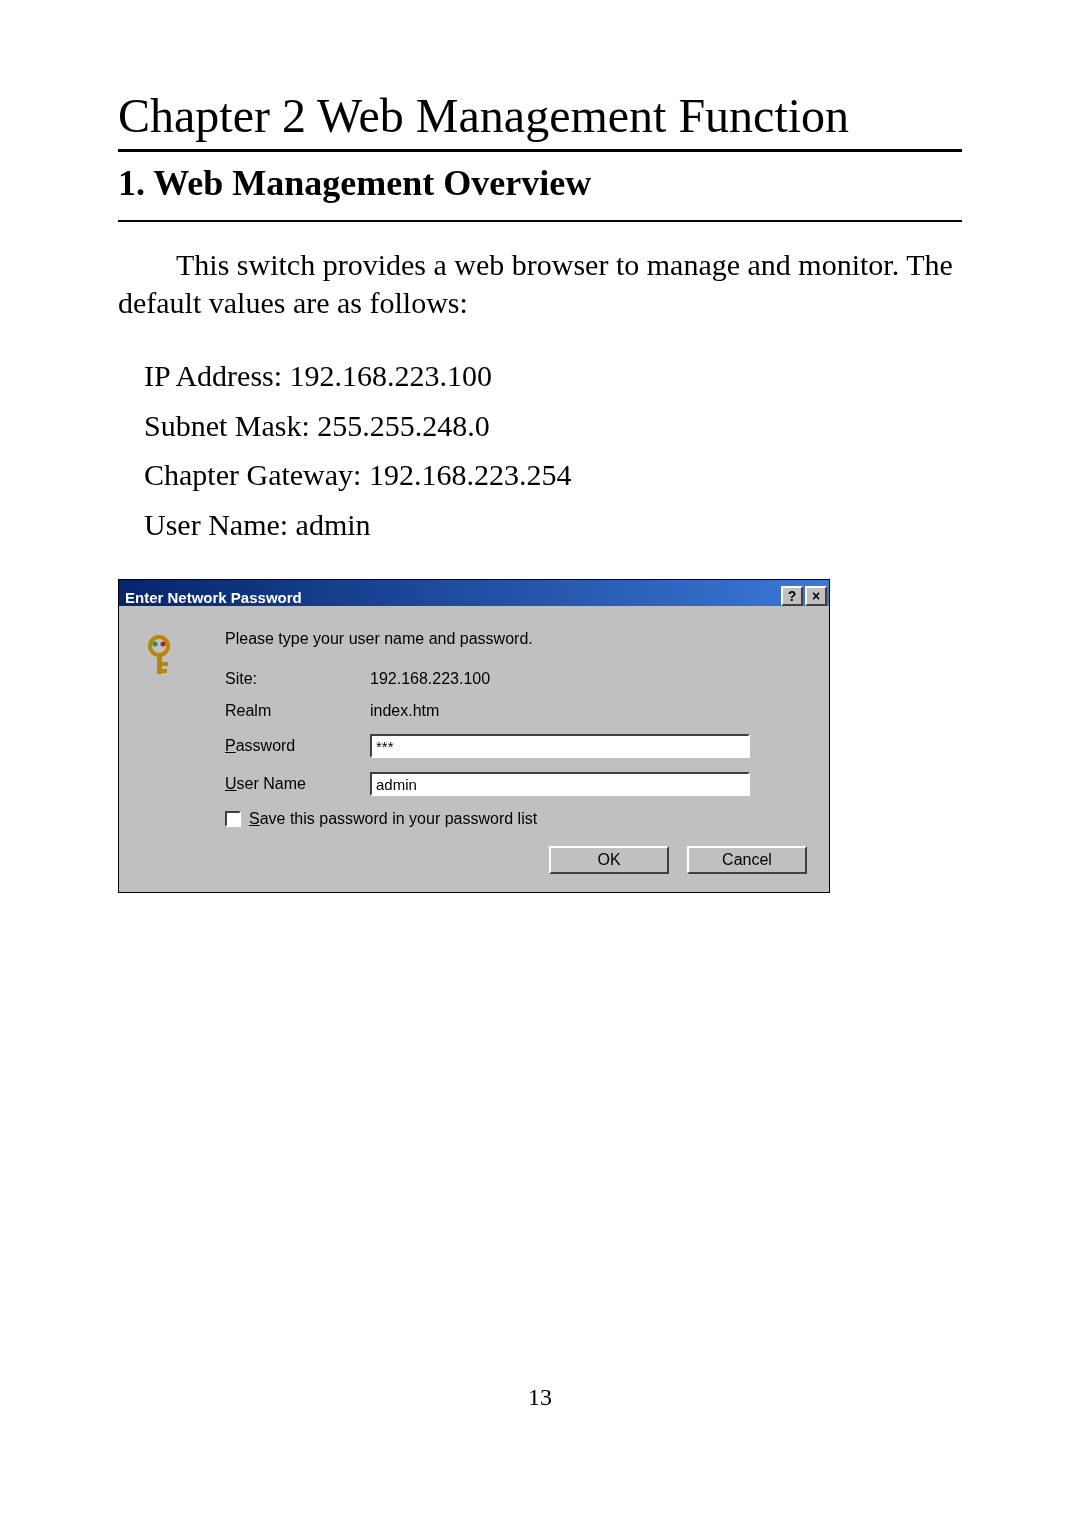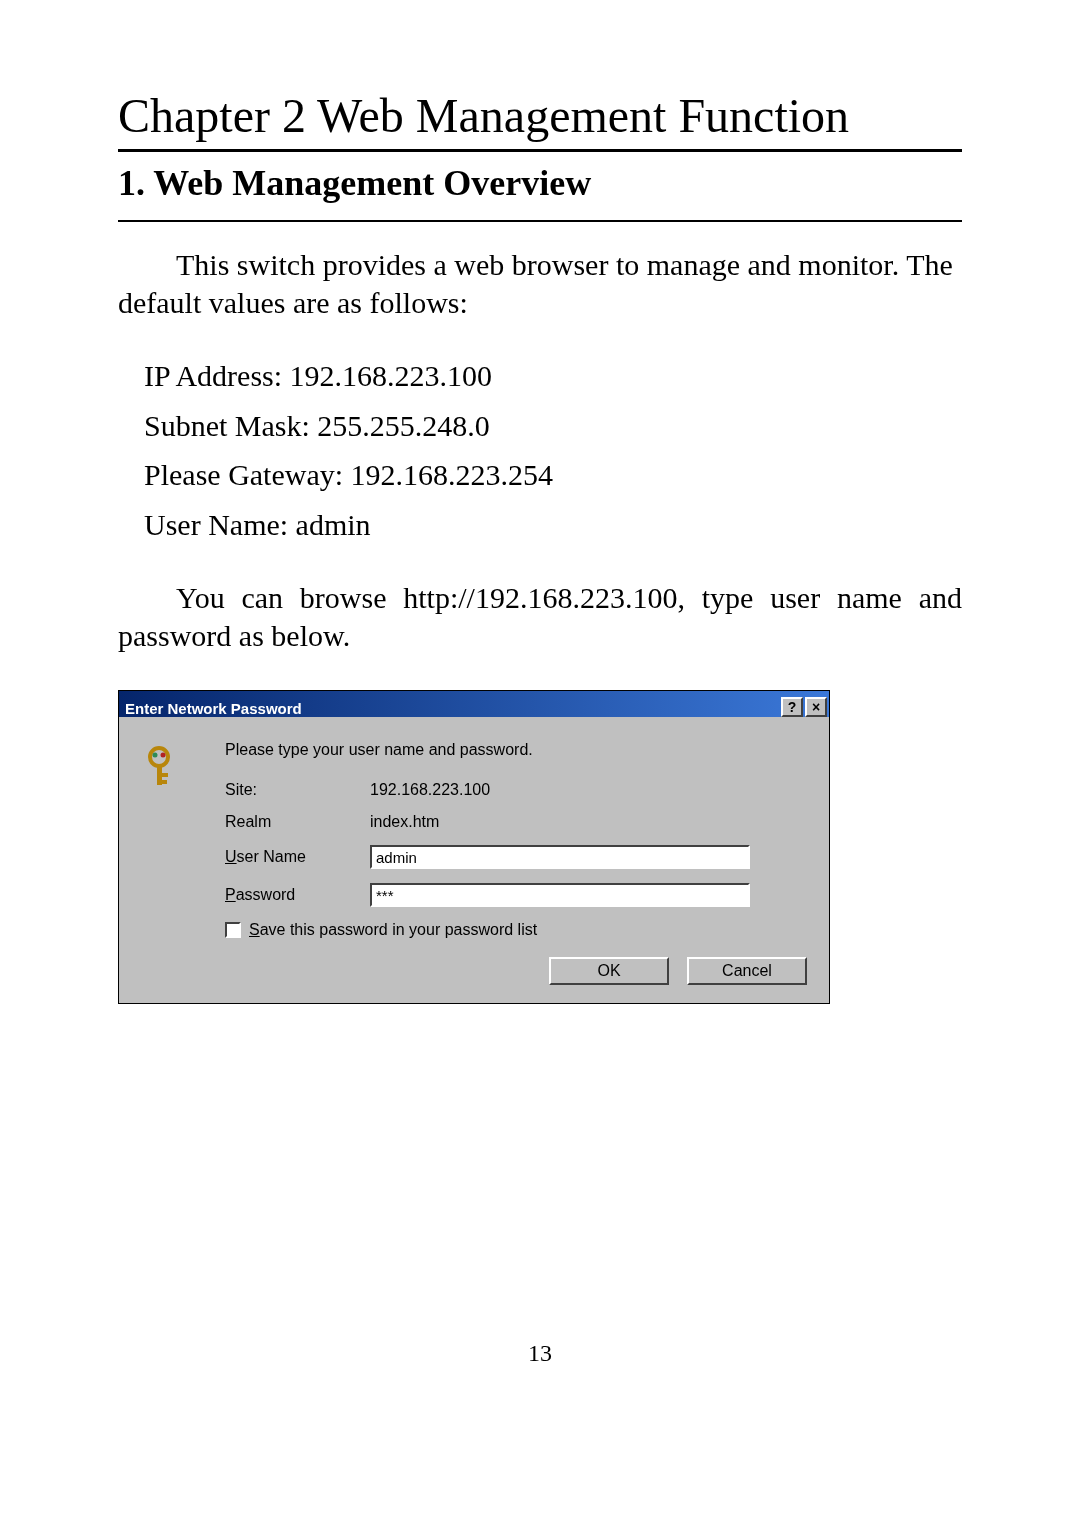--- a/index.html
+++ b/index.html
@@ -161,44 +161,43 @@
     box-sizing: border-box;
     font-size: 16px;
     font-family: "MS Sans Serif", Arial, sans-serif;
     display: flex;
     align-items: center;
     justify-content: center;
   }
   .u { text-decoration: underline; }
   .page-num {
     position: absolute;
-    top: 1340px;
+    top: 1384px;
     width: 1080px;
     text-align: center;
     font-size: 24px;
     font-family: "Times New Roman", Times, serif;
   }
 </style>
 </head>
 <body>
 
 <div class="page">
   <h1 class="chapter-title">Chapter 2 Web Management Function</h1>
   <h2 class="section-title">1. Web Management Overview</h2>
 
   <p class="body-text indent">This switch provides a web browser to manage and monitor. The default values are as follows:</p>
 
   <div class="defaults">
     <div>IP Address: 192.168.223.100</div>
     <div>Subnet Mask: 255.255.248.0</div>
-    <div>Please Gateway: 192.168.223.254</div>
+    <div>Chapter Gateway: 192.168.223.254</div>
     <div>User Name: admin</div>
   </div>
 
-  <p class="body-text indent justify">You can browse http://192.168.223.100, type user name and password as below.</p>
 
   <div class="dialog">
     <div class="titlebar">
       <span class="titlebar-text">Enter Network Password</span>
       <span class="tb-btn">?</span>
       <span class="tb-btn">×</span>
     </div>
 
     <div class="dlg-body">
       <div class="icon-col">
@@ -221,27 +220,27 @@
           <div class="form-label">Site:</div>
           <div class="form-value">192.168.223.100</div>
         </div>
 
         <div class="form-row">
           <div class="form-label">Realm</div>
           <div class="form-value">index.htm</div>
         </div>
 
         <div class="form-row">
+          <div class="form-label"><span class="u">P</span><span>assword</span></div>
+          <div class="sunken-input">***</div>
+        </div>
+
+        <div class="form-row">
           <div class="form-label"><span class="u">U</span><span>ser Name</span></div>
           <div class="sunken-input">admin</div>
-        </div>
-
-        <div class="form-row">
-          <div class="form-label"><span class="u">P</span><span>assword</span></div>
-          <div class="sunken-input">***</div>
         </div>
 
         <div class="checkbox-row">
           <span class="checkbox-box"></span>
           <span><span class="u">S</span><span>ave this password in your password list</span></span>
         </div>
 
         <div class="button-row">
           <div class="win-btn">OK</div>
           <div class="win-btn">Cancel</div>

